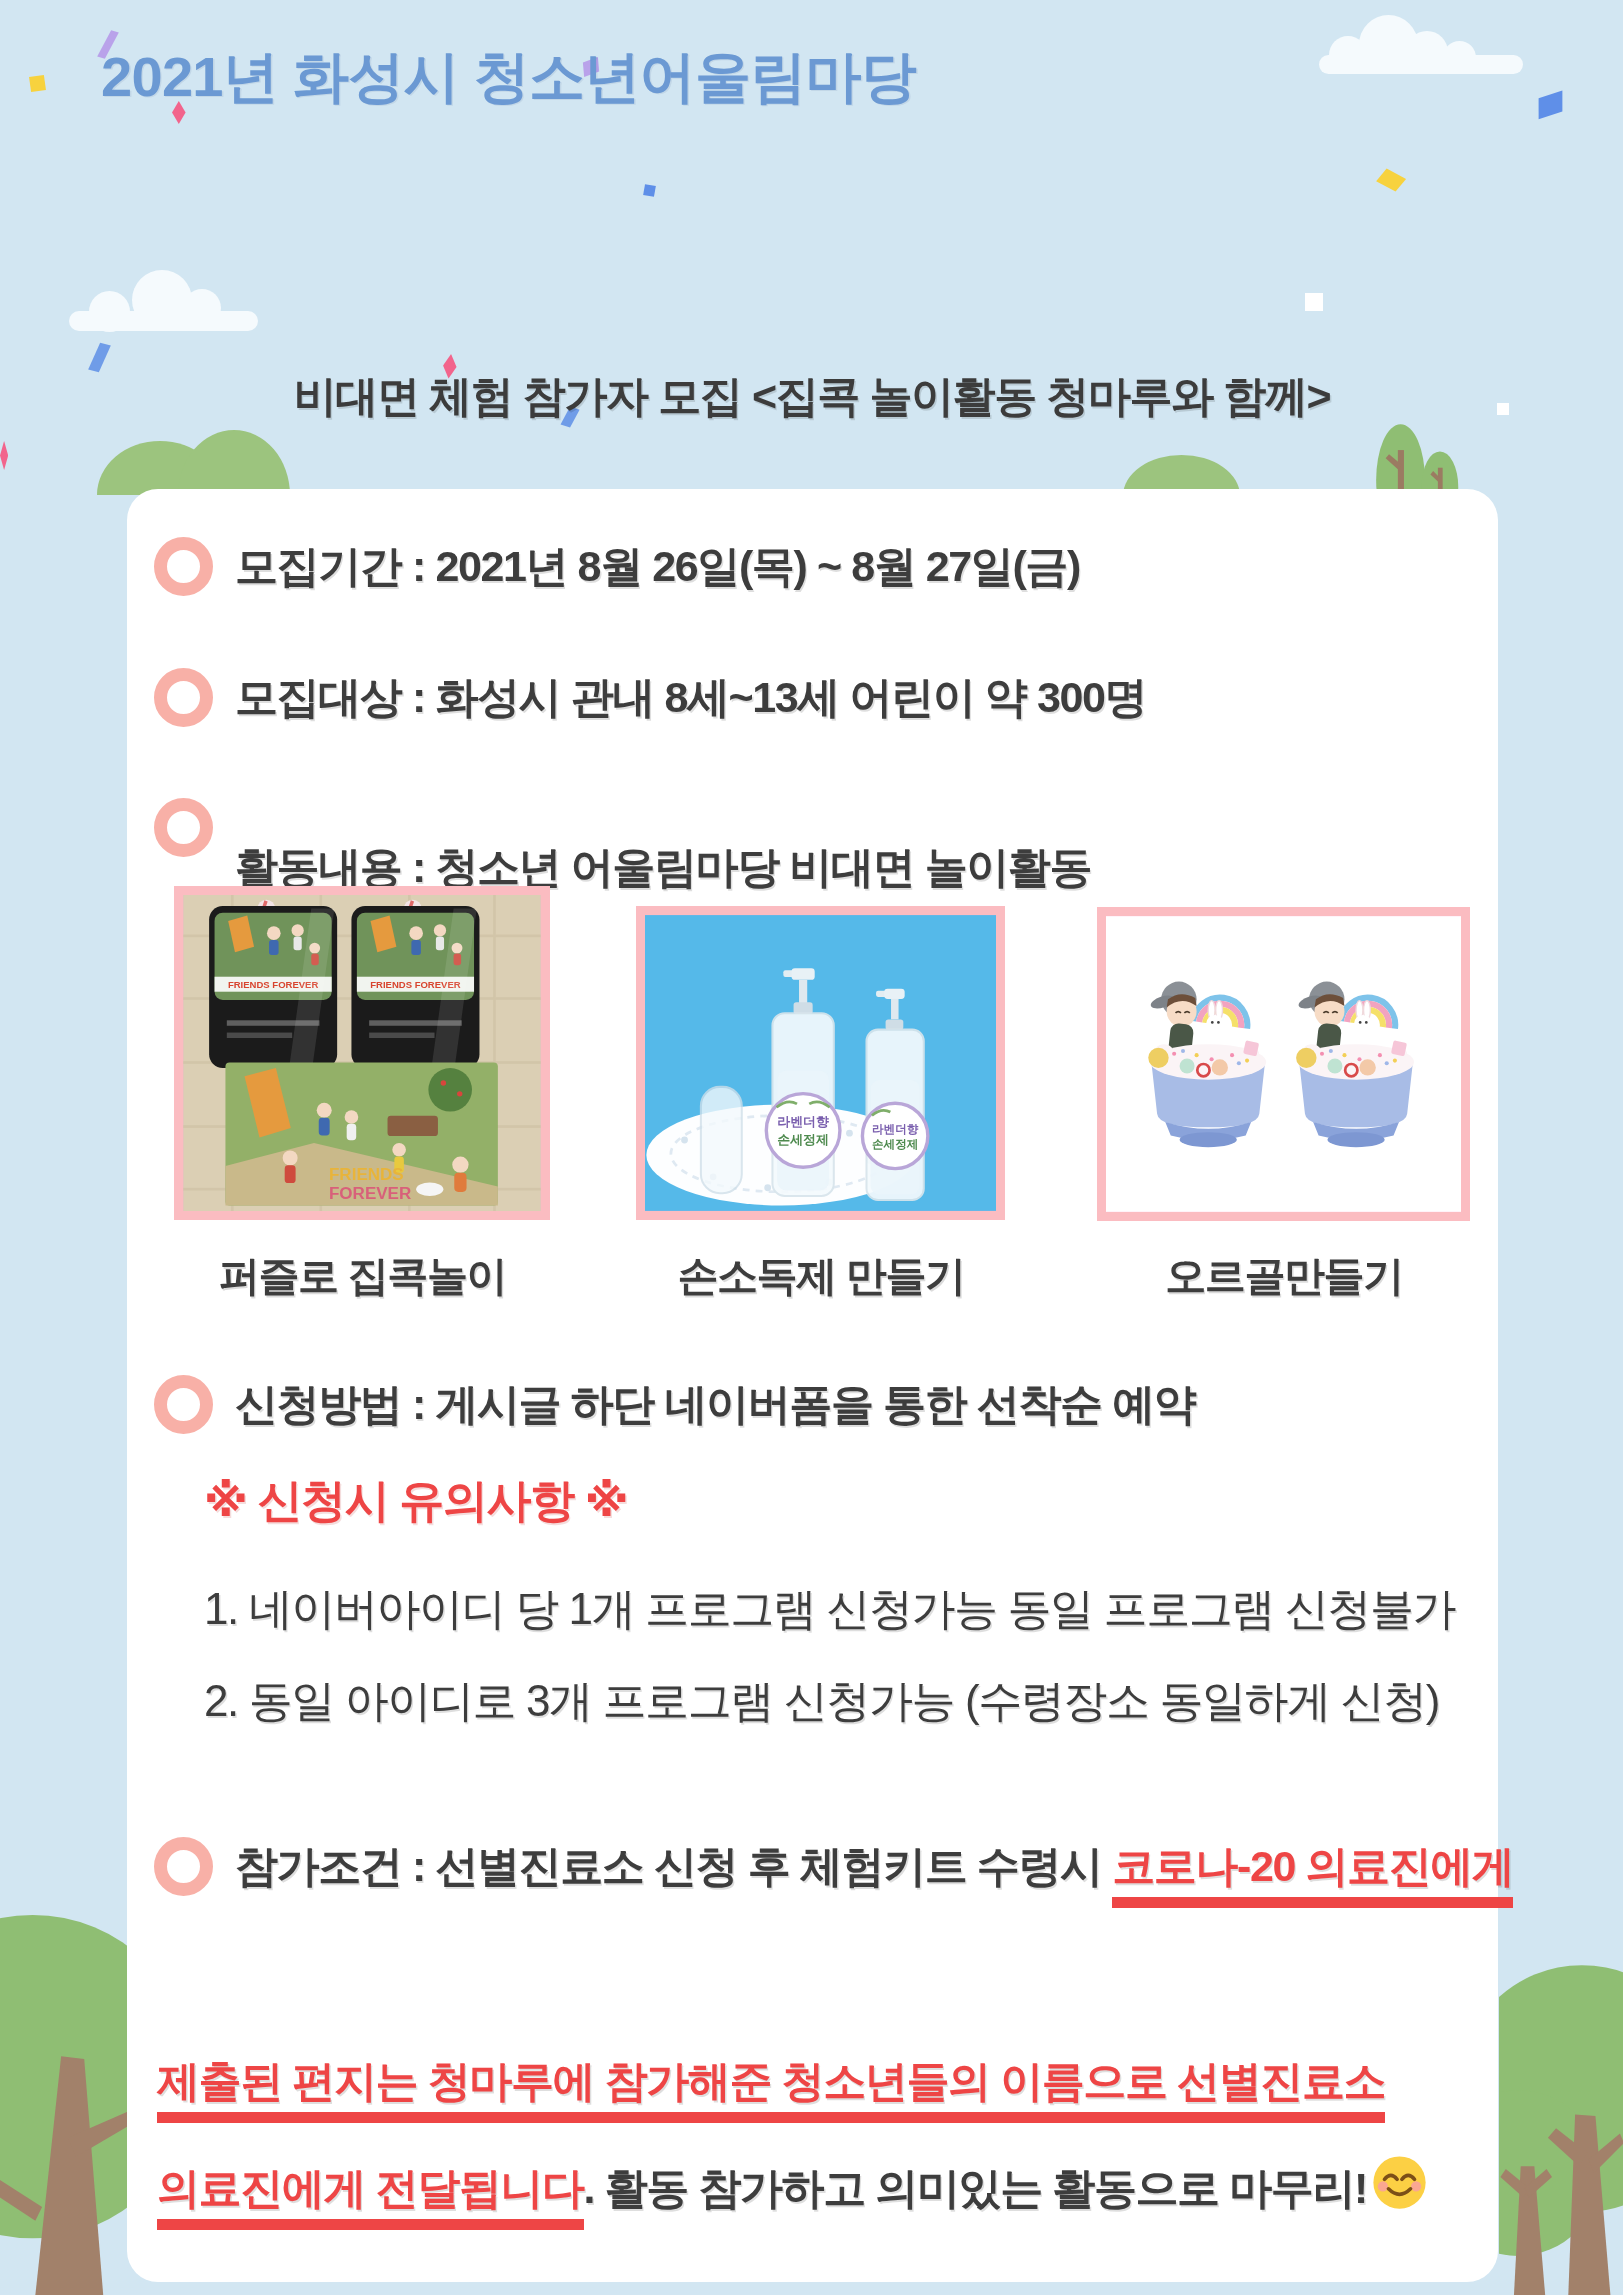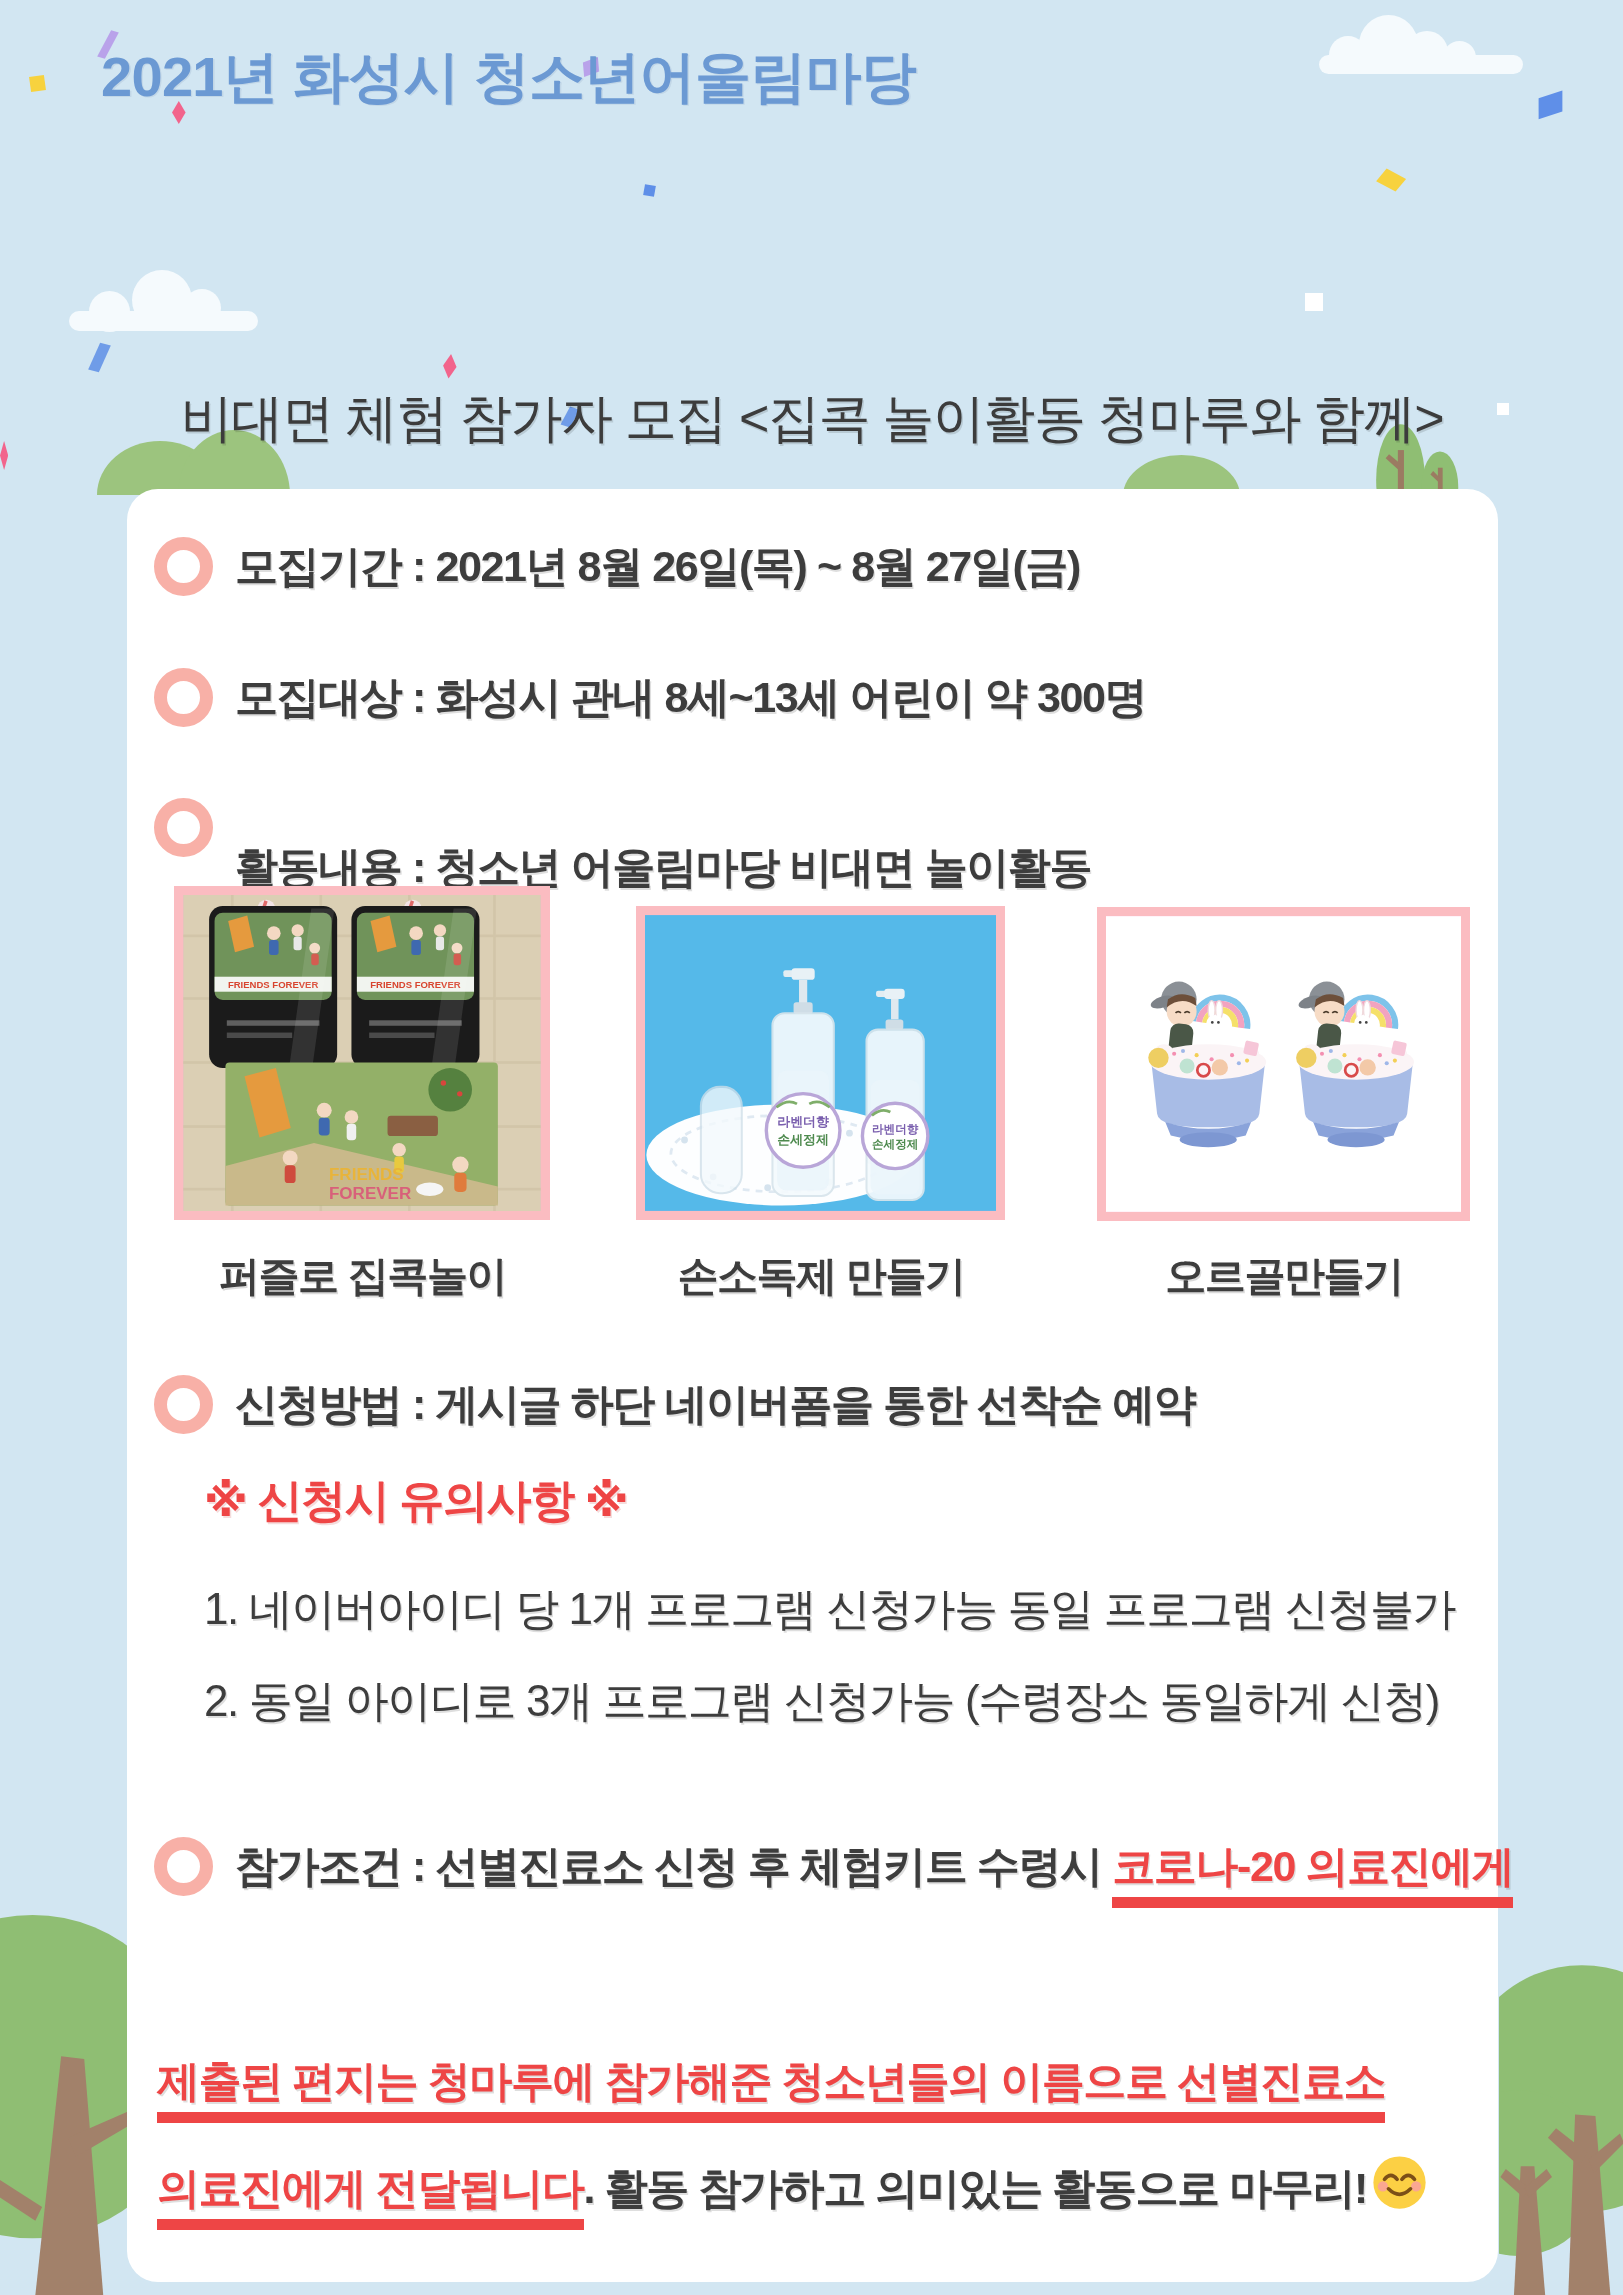--- a/index.html
+++ b/index.html
@@ -14,21 +14,21 @@
   .cf{position:absolute;}
   .diamond{clip-path:polygon(50% 0,100% 50%,50% 100%,0 50%);}
   .bush{position:absolute;background:#9cc47e;border-radius:50% 50% 0 0 / 100% 100% 0 0;}
   .decor-svg{position:absolute;display:block;}
 
   
   .kicker{position:absolute;left:101px;top:40px;font-size:56px;font-weight:900;color:#6b99d3;
           letter-spacing:-0.7px;text-shadow:1.4px 1.4px 0 rgba(80,110,160,.12);}
   .title{position:absolute;left:0;right:0;top:134px;text-align:center;font-size:213px;font-weight:900;
          color:#73a3dc;letter-spacing:4.1px;line-height:1;}
-  .subtitle{position:absolute;left:0;right:0;top:384px;text-align:center;font-size:52px;font-weight:400;
+  .subtitle{position:absolute;left:0;right:0;top:368px;text-align:center;font-size:43px;font-weight:700;
             color:#3c3c3c;letter-spacing:-1.4px;text-shadow:1.4px 2px 0 rgba(0,0,0,.12);}
 
   
   .card{position:absolute;left:127px;top:489px;width:1371px;height:1793px;background:#ffffff;border-radius:31px;}
 
   
   .ring{position:absolute;left:154px;width:59px;height:59px;border:13.6px solid #f8b0a7;border-radius:50%;}
   .row{position:absolute;left:235px;font-size:43px;font-weight:800;color:#3d3d3d;line-height:59px;
        white-space:nowrap;letter-spacing:-1.4px;text-shadow:1.4px 2px 0 rgba(0,0,0,.13);}
   .notice-head{position:absolute;left:204px;top:1475px;font-size:45px;font-weight:900;color:#ee4545;

